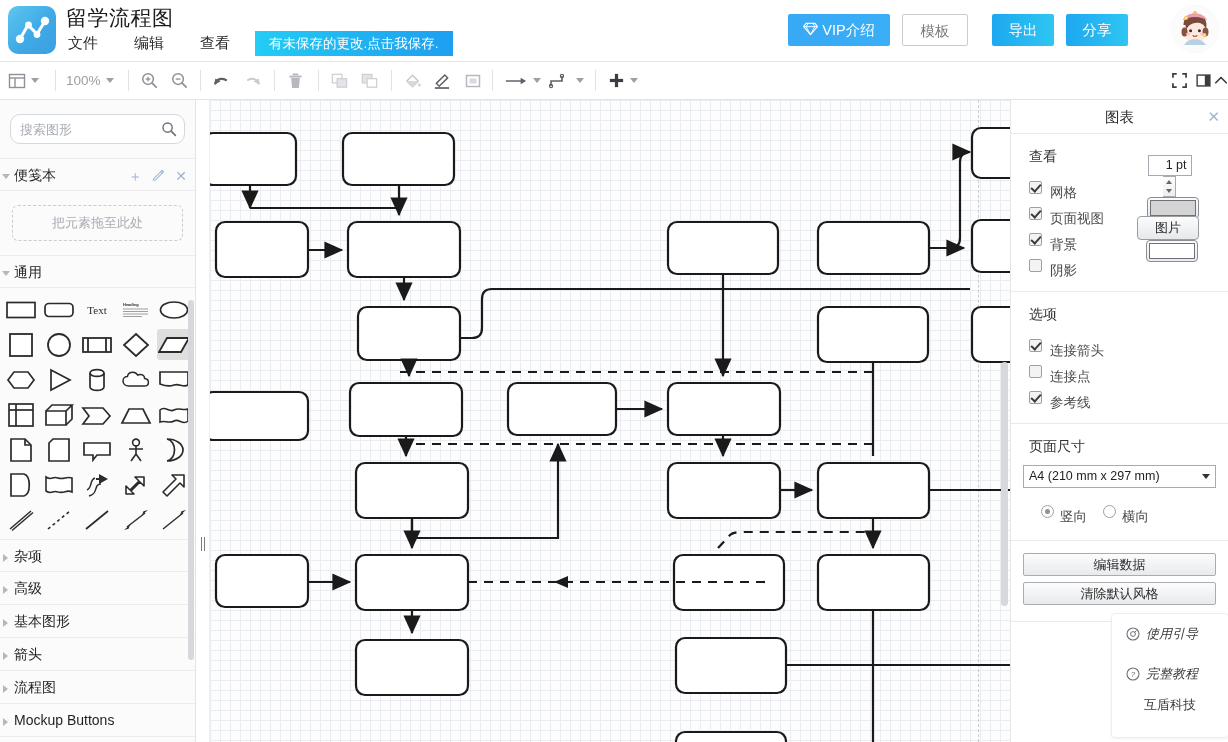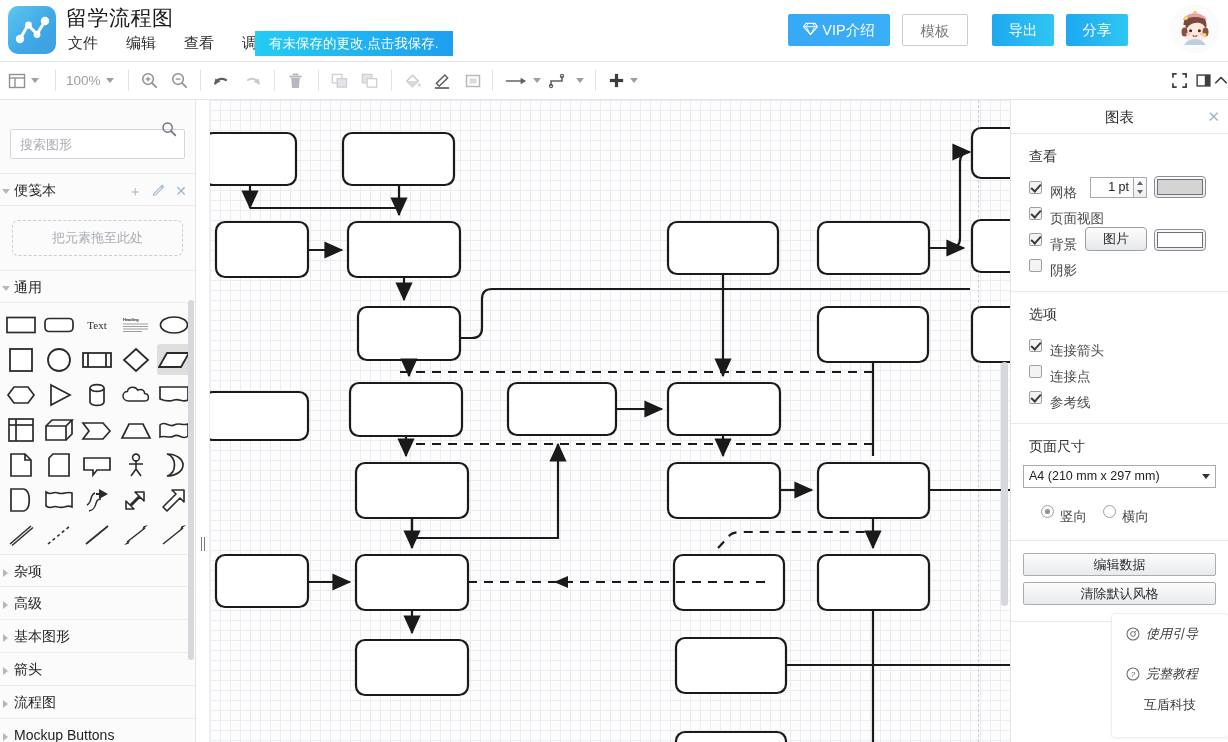--- a/index.html
+++ b/index.html
@@ -21,21 +21,21 @@
   .logo {
     position: absolute; left: 8px; top: 6px; width: 48px; height: 48px;
     border-radius: 10px;
     background: linear-gradient(135deg, #5ec6ee 0%, #3fa9e8 55%, #3d9fe0 100%);
     overflow: hidden;
   }
   .app-title {
     position: absolute; left: 66px; top: 4px;
     font-size: 21px; color: #1b1b1b; letter-spacing: .5px;
   }
-  .menubar { position: absolute; left: 66px; top: 33px; display: flex; gap: 24px; }
+  .menubar { position: absolute; left: 66px; top: 33px; display: flex; gap: 32px; }
   .menubar .mi {
     font-size: 15px; color: #2b2b2b; cursor: default; padding: 1px 2px;
   }
   .save-banner {
     position: absolute; left: 255px; top: 31px; height: 25px;
     padding: 0 14px; line-height: 25px;
     background: linear-gradient(90deg, #23cdf4 0%, #20b6f2 45%, #1e9ff0 100%);
     color: #ffffff; font-size: 13.5px; white-space: nowrap; cursor: pointer;
   }
   .hbtn {
@@ -86,23 +86,23 @@
   }
   .zoomlbl { font-size: 13.5px; color: #9aa0a6; }
 
   
   .sidebar {
     position: absolute; left: 0; top: 100px; width: 196px; height: 642px;
     background: #fbfbfb; border-right: 1px solid #e2e4e8; overflow: hidden;
   }
   .search-wrap { position: relative; margin: 14px 10px 0 10px; }
   .search-input {
-    width: 100%; height: 30px; border: 1px solid #d4d7dc; border-radius: 2px;
+    width: 100%; height: 30px; border: 1px solid #d4d7dc; border-radius: 10px;
     background: #fff; font-size: 13px; color: #333; padding: 0 28px 0 9px;
-    outline: none; font-family: inherit; margin-top: 15px;
+    outline: none; font-family: inherit;
   }
   .search-input::placeholder { color: #a8adb4; }
   .search-icon {
     position: absolute; right: 8px; top: 7px; width: 16px; height: 16px;
   }
   .sec-head {
     position: relative; height: 33px; line-height: 33px;
     padding-left: 14px; font-size: 14px; color: #1f1f1f;
     border-bottom: 1px solid #ececec; cursor: pointer;
   }
@@ -214,21 +214,21 @@
   }
   .rdo {
     width: 13px; height: 13px; border: 1px solid #9aa0a6; background: #fff;
     border-radius: 50%; margin: 0 6px 0 0; position: relative; flex: none; cursor: pointer;
   }
   .rdo.on::after {
     content: ""; position: absolute; left: 3px; top: 3px;
     width: 5px; height: 5px; background: #8d9299; border-radius: 50%;
   }
   .rp-lbl { font-size: 13.5px; color: #4a4a4a; margin-top: 11px; }
-  .rp-ctrls { position: absolute; right: 10px; display: flex; align-items: flex-end; }
+  .rp-ctrls { position: absolute; right: 17px; display: flex; align-items: center; flex-direction: column; }
   .pt-box {
     width: 44px; height: 21px; border: 1px solid #a7abb1; background: #fff;
     font-size: 12.5px; color: #222; text-align: right; padding-right: 4px;
     line-height: 19px; font-family: inherit;
   }
   .spin {
     width: 13px; height: 21px; border: 1px solid #a7abb1; border-left: none;
     background: linear-gradient(#fdfdfd,#eceef0); cursor: pointer;
     display: flex; flex-direction: column; align-items: center; justify-content: space-around;
   }

